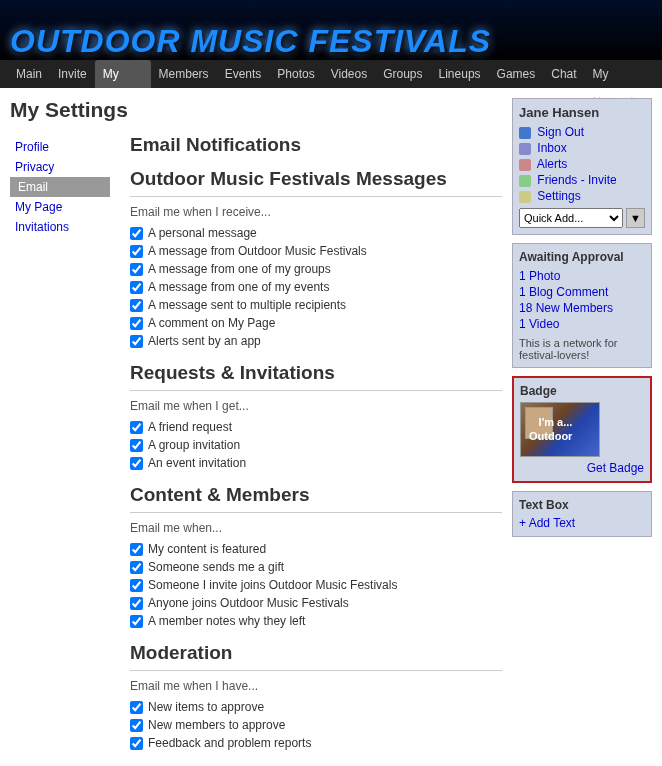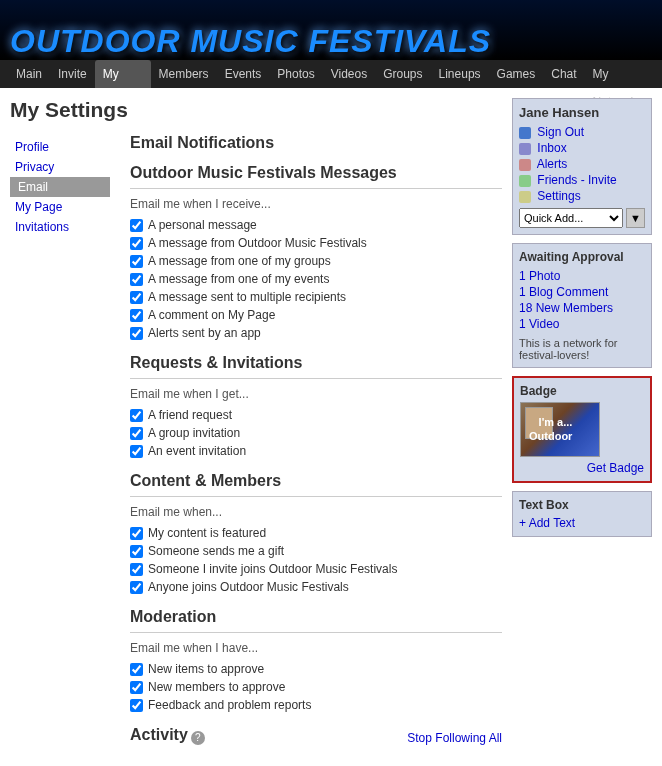--- a/index.html
+++ b/index.html
@@ -94,21 +94,21 @@
       color: #fff;
       padding: 3px 8px;
     }
 
     
     .email-content {
       margin-left: 120px;
     }
 
     .section-title {
-      font-size: 16px;
+      font-size: 19px;
       font-weight: bold;
       color: #333;
       margin-bottom: 6px;
       margin-top: 12px;
     }
     .section-subtitle {
       color: #555;
       font-size: 12px;
       margin-bottom: 5px;
     }
@@ -449,20 +449,24 @@
           <input type="checkbox" checked="" style="">
           <span>Someone sends me a gift</span>
         </div>
         <div class="checkbox-row">
           <input type="checkbox" checked="" style="">
           <span>Someone I invite joins Outdoor Music Festivals</span>
         </div>
         <div class="checkbox-row">
           <input type="checkbox" checked="" style="">
           <span>Anyone joins Outdoor Music Festivals</span>
+        </div>
+        <div class="checkbox-row">
+          <input type="checkbox" checked="" style="">
+          <span>A member notes why they left</span>
         </div>
       </div>
 
       <div class="section-group">
         <div class="section-title">Moderation</div>
         <hr class="section-divider">
         <div class="section-subtitle">Email me when I have...</div>
         <div class="checkbox-row">
           <input type="checkbox" checked="" style="">
           <span>New items to approve</span>

